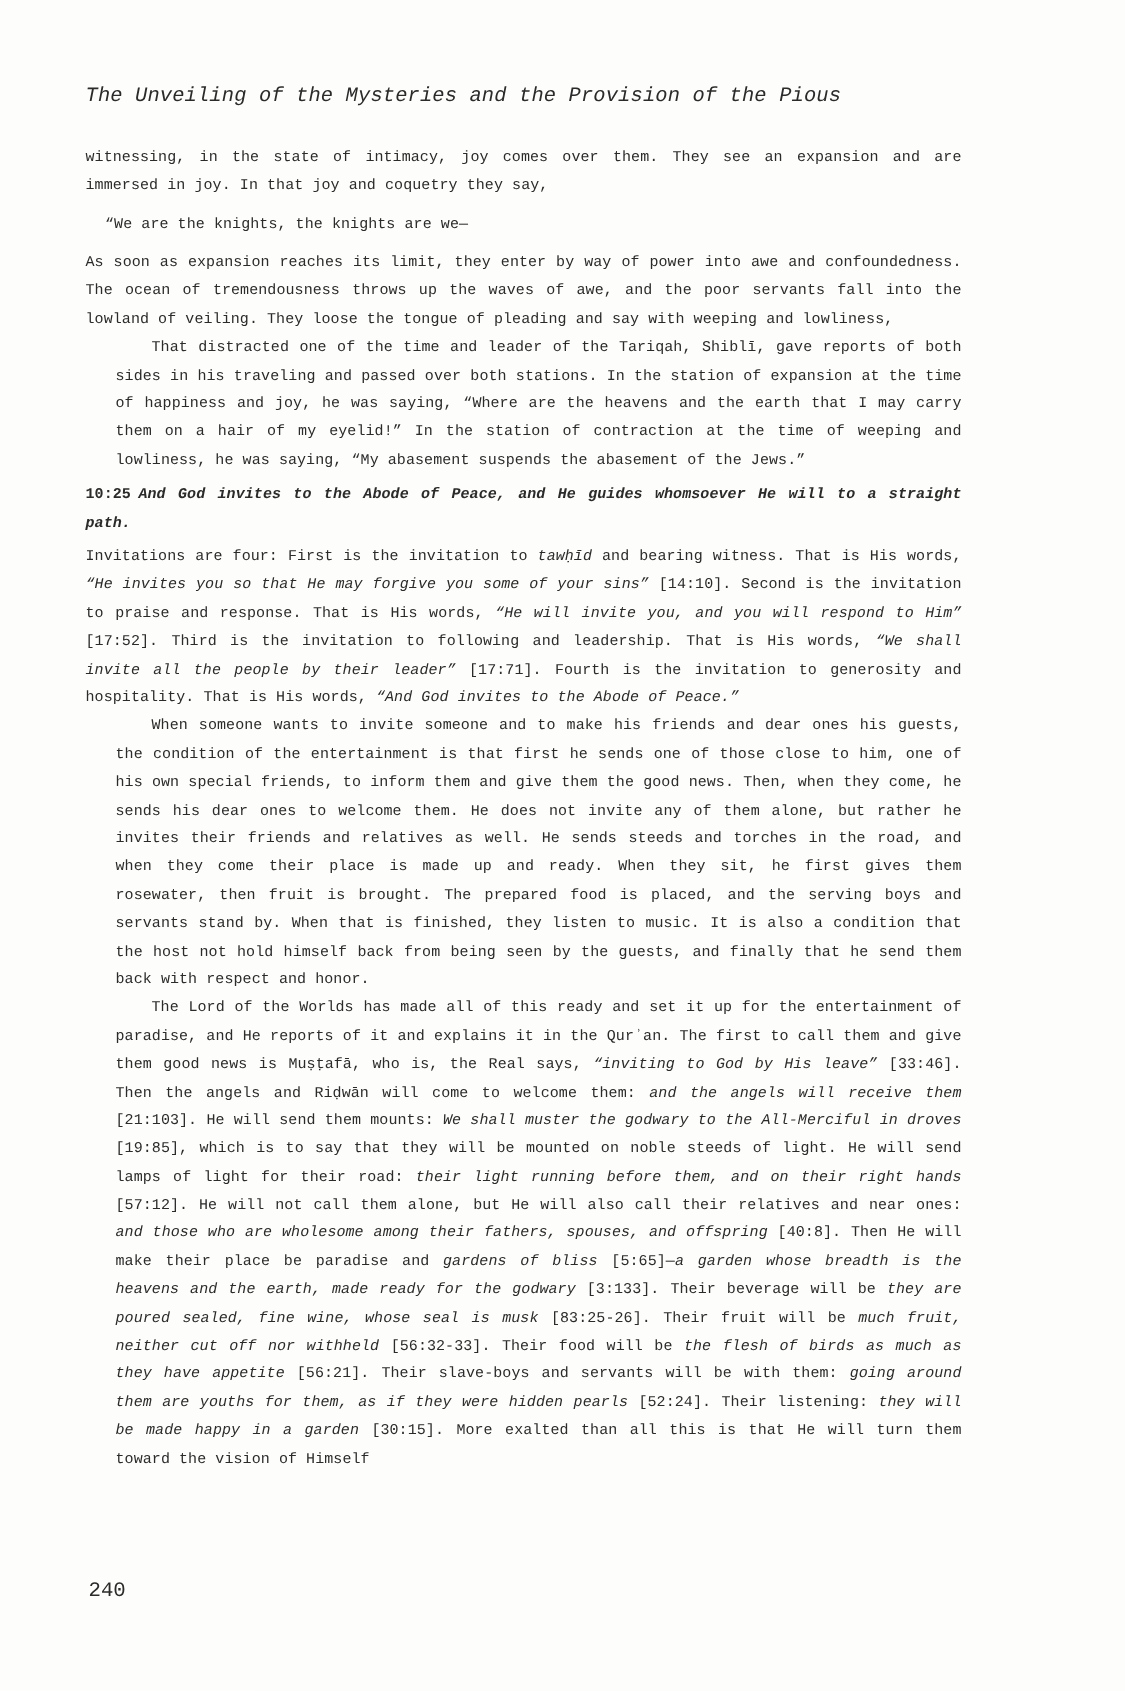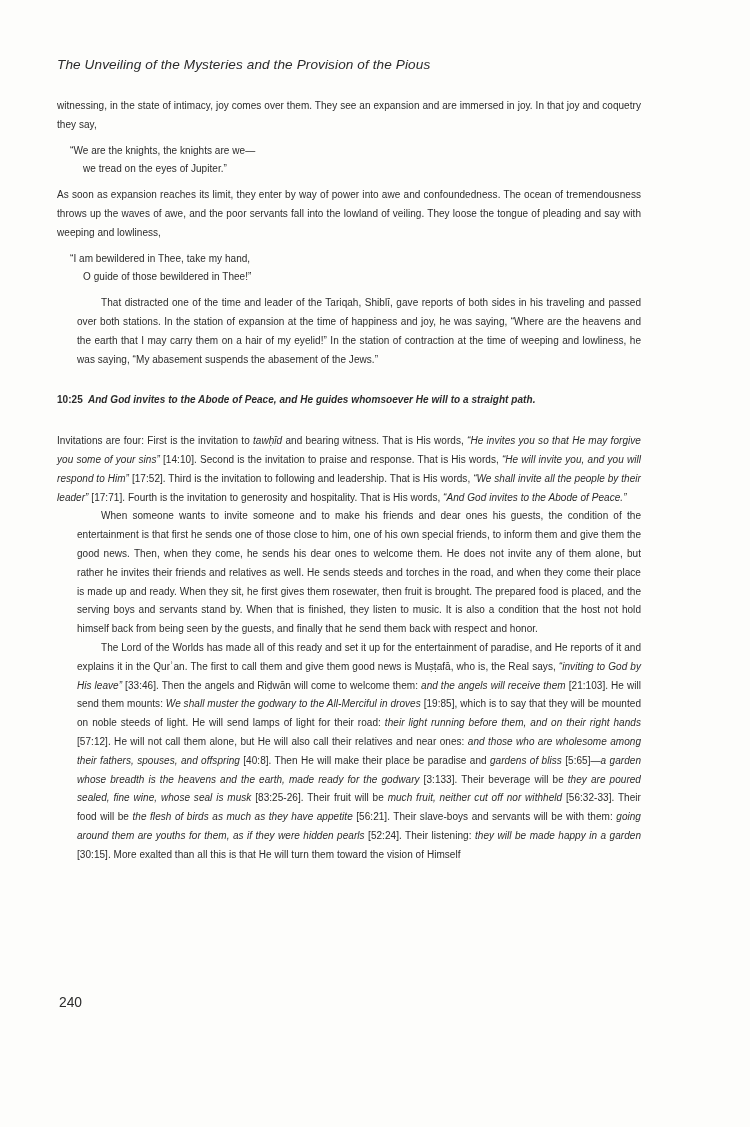--- a/index.html
+++ b/index.html
@@ -5,21 +5,21 @@
   html, body {
     margin: 0;
     padding: 0;
   }
   .page {
     position: relative;
     width: 750px;
     height: 1127px;
     background: var(--paper, #fdfdfb);
     color: var(--ink, #2b2b2b);
-    font-family: Liberation Sans, sans-serif;
+    font-family: Liberation Mono, monospace;
     overflow: hidden;
     box-sizing: border-box;
   }
   .running-header {
     position: absolute;
     top: 57px;
     left: 57px;
     width: 584px;
     font-size: 13.6px;
     font-style: italic;
@@ -34,54 +34,49 @@
     line-height: 18.8px;
     text-align: justify;
     letter-spacing: 0.05px;
   }
   .text-block p {
     margin: 0;
     padding: 0;
   }
   p.para.indent { text-indent: 24px; margin-left: 20px; }
   p.heading {
-    margin: 22px 0;
+    margin: 4px 0;
     font-weight: bold;
   }
   .verse {
     margin: 7px 0 7px 13px;
     text-align: left;
   }
   .verse-line-cont { margin-left: 13px; }
   .i { font-style: italic; }
   .b { font-weight: bold; }
   .page-number {
     position: absolute;
-    top: 995px;
+    top: 1054px;
     left: 59px;
     font-size: 13.8px;
   }
 </style>
 </head>
 <body>
 
 <div class="page">
   <div class="running-header">The Unveiling of the Mysteries and the Provision of the Pious</div>
 
   <div class="text-block">
       <p class="para"><span>witnessing, in the state of intimacy, joy comes over them. They see an expansion and are immersed in joy. In that joy and coquetry they say,</span></p>
       <div class="verse">
         <div class="verse-line">“We are the knights, the knights are we—</div>
-        <div class="verse-line verse-line-cont">we tread on the eyes of Jupiter.”</div>
       </div>
       <p class="para"><span>As soon as expansion reaches its limit, they enter by way of power into awe and confoundedness. The ocean of tremendousness throws up the waves of awe, and the poor servants fall into the lowland of veiling. They loose the tongue of pleading and say with weeping and lowliness,</span></p>
-      <div class="verse">
-        <div class="verse-line">“I am bewildered in Thee, take my hand,</div>
-        <div class="verse-line verse-line-cont">O guide of those bewildered in Thee!”</div>
-      </div>
       <p class="para indent"><span>That distracted one of the time and leader of the Tariqah, Shiblī, gave reports of both sides in his traveling and passed over both stations. In the station of expansion at the time of happiness and joy, he was saying, “Where are the heavens and the earth that I may carry them on a hair of my eyelid!” In the station of contraction at the time of weeping and lowliness, he was saying, “My abasement suspends the abasement of the Jews.”</span></p>
       <p class="heading"><span class="b">10:25 </span><span class="i b">And God invites to the Abode of Peace, and He guides whomsoever He will to a straight path.</span></p>
       <p class="para"><span>Invitations are four: First is the invitation to </span><span class="i">tawḥīd</span><span> and bearing witness. That is His words, </span><span class="i">“He invites you so that He may forgive you some of your sins”</span><span> [14:10]. Second is the invitation to praise and response. That is His words, </span><span class="i">“He will invite you, and you will respond to Him”</span><span> [17:52]. Third is the invitation to following and leadership. That is His words, </span><span class="i">“We shall invite all the people by their leader”</span><span> [17:71]. Fourth is the invitation to generosity and hospitality. That is His words, </span><span class="i">“And God invites to the Abode of Peace.”</span></p>
       <p class="para indent"><span>When someone wants to invite someone and to make his friends and dear ones his guests, the condition of the entertainment is that first he sends one of those close to him, one of his own special friends, to inform them and give them the good news. Then, when they come, he sends his dear ones to welcome them. He does not invite any of them alone, but rather he invites their friends and relatives as well. He sends steeds and torches in the road, and when they come their place is made up and ready. When they sit, he first gives them rosewater, then fruit is brought. The prepared food is placed, and the serving boys and servants stand by. When that is finished, they listen to music. It is also a condition that the host not hold himself back from being seen by the guests, and finally that he send them back with respect and honor.</span></p>
       <p class="para indent"><span>The Lord of the Worlds has made all of this ready and set it up for the entertainment of paradise, and He reports of it and explains it in the Qurʾan. The first to call them and give them good news is Muṣṭafā, who is, the Real says, </span><span class="i">“inviting to God by His leave”</span><span> [33:46]. Then the angels and Riḍwān will come to welcome them: </span><span class="i">and the angels will receive them</span><span> [21:103]. He will send them mounts: </span><span class="i">We shall muster the godwary to the All-Merciful in droves</span><span> [19:85], which is to say that they will be mounted on noble steeds of light. He will send lamps of light for their road: </span><span class="i">their light running before them, and on their right hands</span><span> [57:12]. He will not call them alone, but He will also call their relatives and near ones: </span><span class="i">and those who are wholesome among their fathers, spouses, and offspring</span><span> [40:8]. Then He will make their place be paradise and </span><span class="i">gardens of bliss</span><span> [5:65]—</span><span class="i">a garden whose breadth is the heavens and the earth, made ready for the godwary</span><span> [3:133]. Their beverage will be </span><span class="i">they are poured sealed, fine wine, whose seal is musk</span><span> [83:25-26]. Their fruit will be </span><span class="i">much fruit, neither cut off nor withheld</span><span> [56:32-33]. Their food will be </span><span class="i">the flesh of birds as much as they have appetite</span><span> [56:21]. Their slave-boys and servants will be with them: </span><span class="i">going around them are youths for them, as if they were hidden pearls</span><span> [52:24]. Their listening: </span><span class="i">they will be made happy in a garden</span><span> [30:15]. More exalted than all this is that He will turn them toward the vision of Himself</span></p>
     </div>
 
   <div class="page-number">240</div>
 </div>
 

